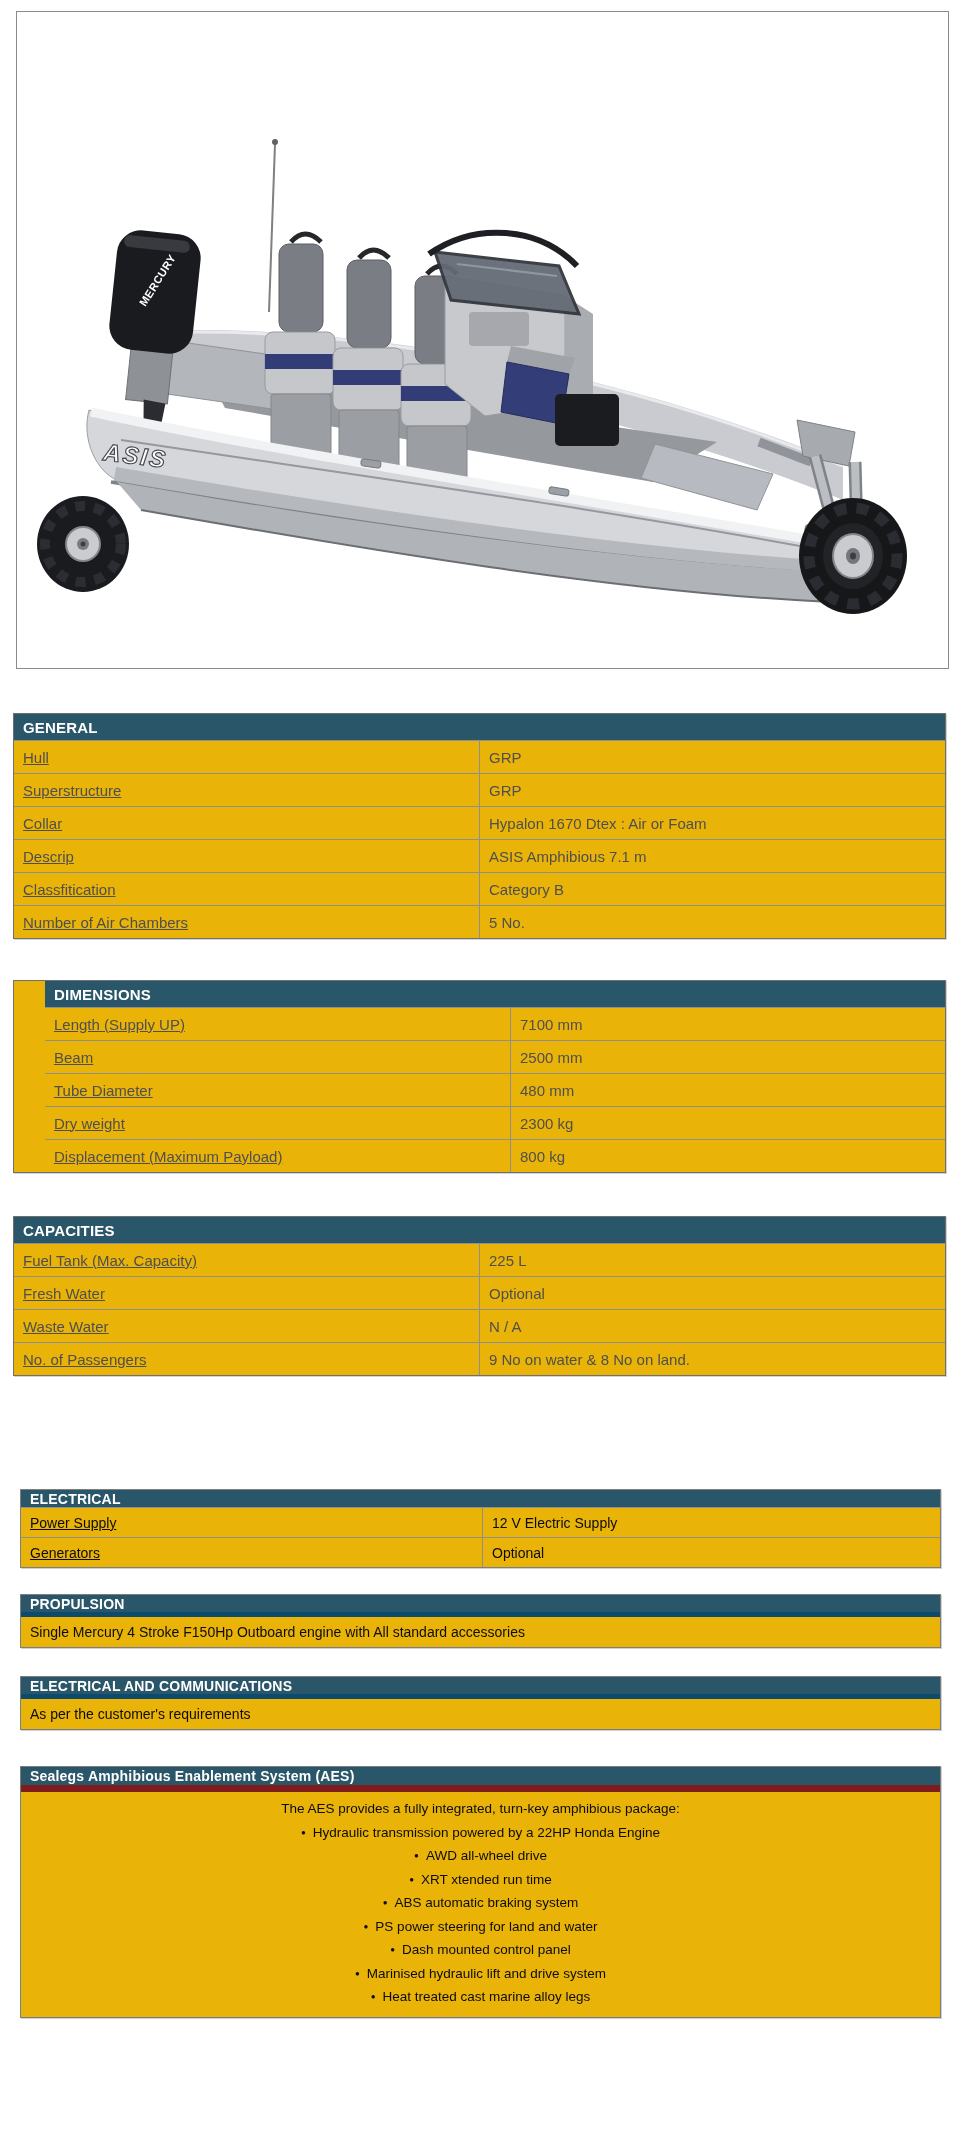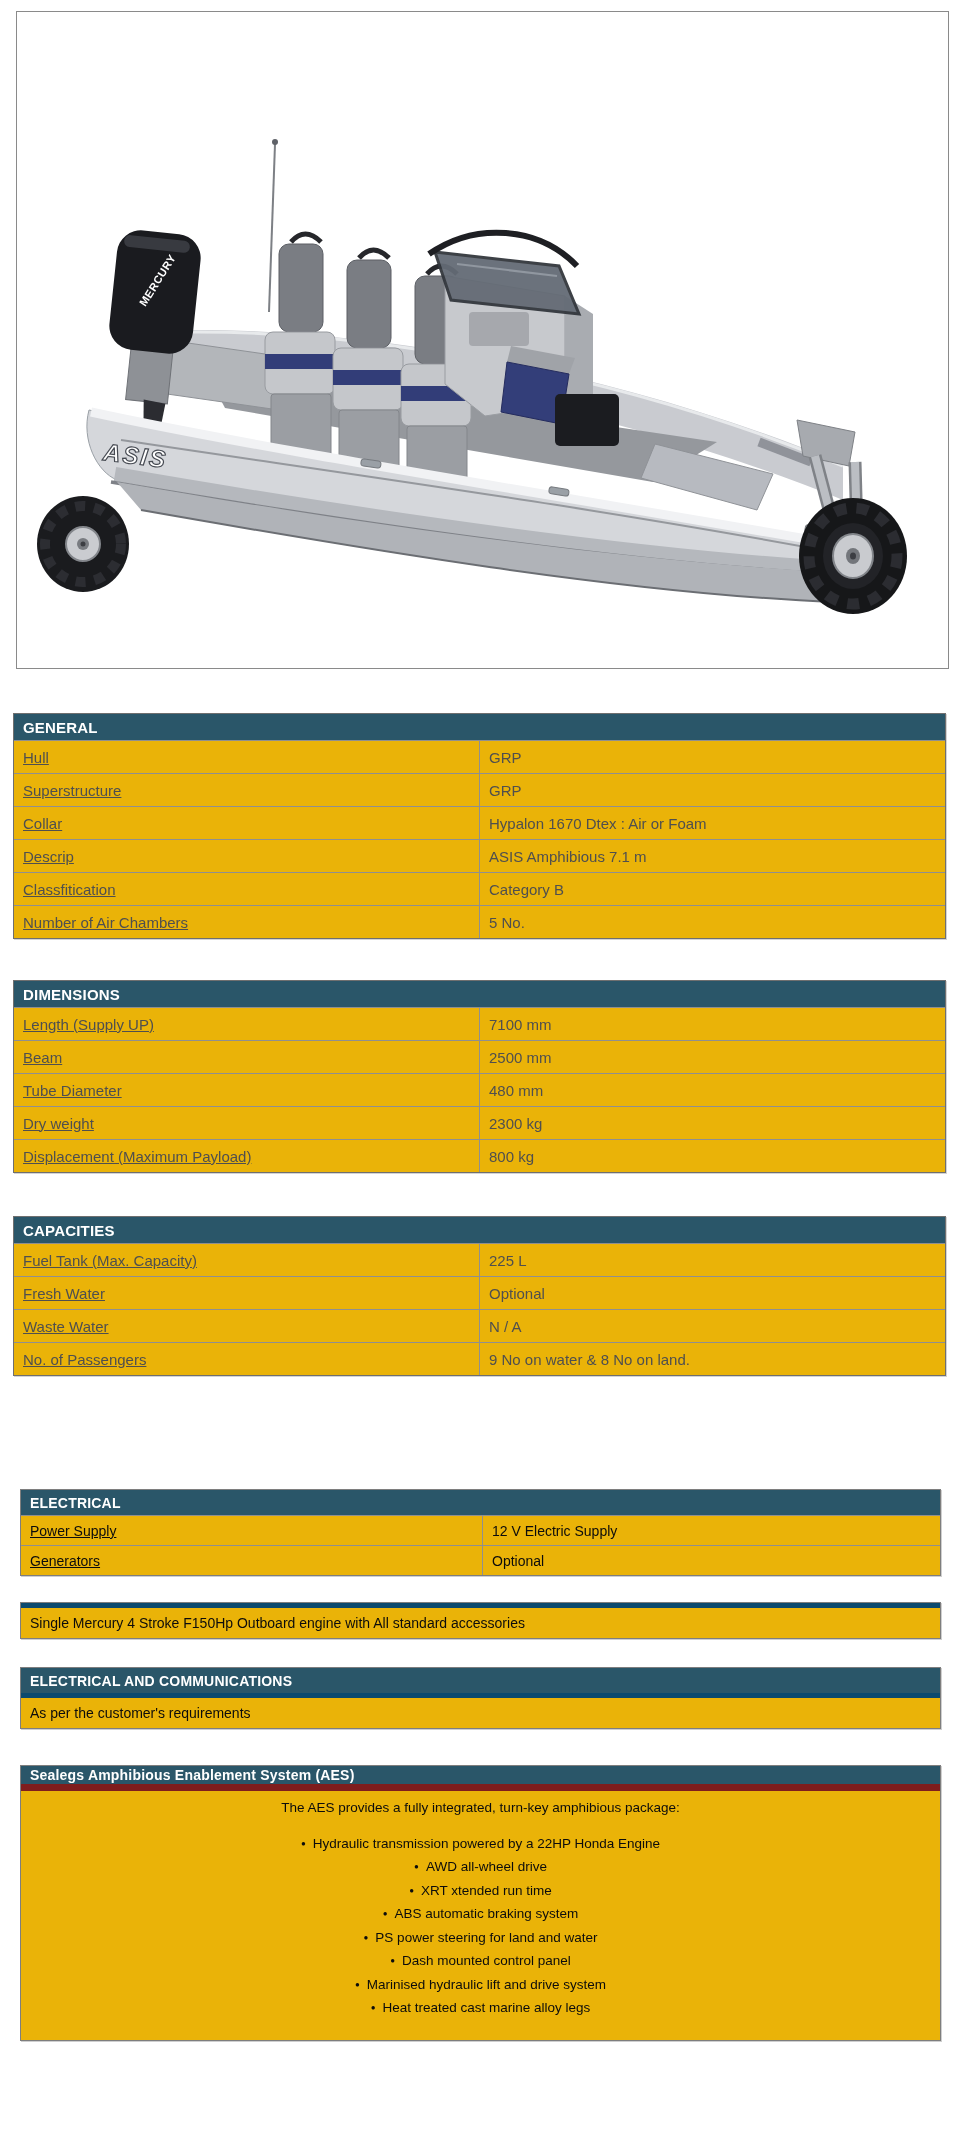--- a/index.html
+++ b/index.html
@@ -23,38 +23,38 @@
   }
   .tbl-top .hdr{height:26px;font-size:15px;}
   .row{display:flex;border-top:1px solid #8f8f8f;}
   .tbl-top .row{height:32px;}
   .c{display:flex;align-items:center;padding-left:9px;box-sizing:border-box;}
   .tbl-top .c{font-size:15px;color:#4f4f4f;}
   .c.l{width:466px;border-right:1px solid #8f8f8f;text-decoration:underline;}
   .c.v{flex:1;}
   
   .tbl-bot{margin-left:20px;width:921px;border:1px solid #7e7e7e;box-shadow:1px 1px 0 #cfcfcf;}
-  .tbl-bot .hdr{height:25px;font-size:14px;}
+  .tbl-bot .hdr{height:17px;font-size:14px;}
   .tbl-bot .row{height:29px;}
   .tbl-bot .c{font-size:14px;color:#0c0c0c;}
   .tbl-bot .c.l{width:462px;}
   .secbox .body{
     height:30px;display:flex;align-items:center;border-top:5px solid #0c4a6e;
     padding-left:9px;font-size:14px;color:#0c0c0c;
   }
   
   .aes .hdr{height:18px;font-size:14px;}
   .aes .body{border-top:7px solid #7f1d1d;padding:5px 9px 8px 9px;font-size:13.5px;color:#0c0c0c;text-align:center;}
   .aes .intro{line-height:23.5px;}
-  .aes ul{margin:12px;padding:0;list-style:none;}
+  .aes ul{margin:0;padding:0;list-style:none;}
   .aes li{line-height:23.5px;}
   .aes li::before{content:"\25CF";font-size:8px;vertical-align:2px;margin-right:7px;}
   
   #general{margin-top:44px;}
-  #dimensions{margin-top:41px;}
+  #dimensions{margin-top:41px;padding-left:31px;}
   #capacities{margin-top:43px;}
   #electrical{margin-top:113px;}
   #propulsion{margin-top:26px;}
   #navigation{margin-top:28px;}
   #aes{margin-top:36px;}
 </style>
 </head>
 <body>
 
 <main>
@@ -273,20 +273,23 @@
         </div>
 
         <div class="row">
           <div class="c l">Generators</div>
           <div class="c v">Optional</div>
         </div>
       </div>
   </section>
 
   <section id="propulsion" class="tbl tbl-bot secbox">
+    <div class="hdr">
+      <span>PROPULSION</span>
+    </div>
     <div class="body">Single Mercury 4 Stroke F150Hp Outboard engine with All standard accessories</div>
   </section>
 
   <section id="navigation" class="tbl tbl-bot secbox">
     <div class="hdr">
       <span>ELECTRICAL AND COMMUNICATIONS</span>
     </div>
     <div class="body">As per the customer's requirements</div>
   </section>
 

